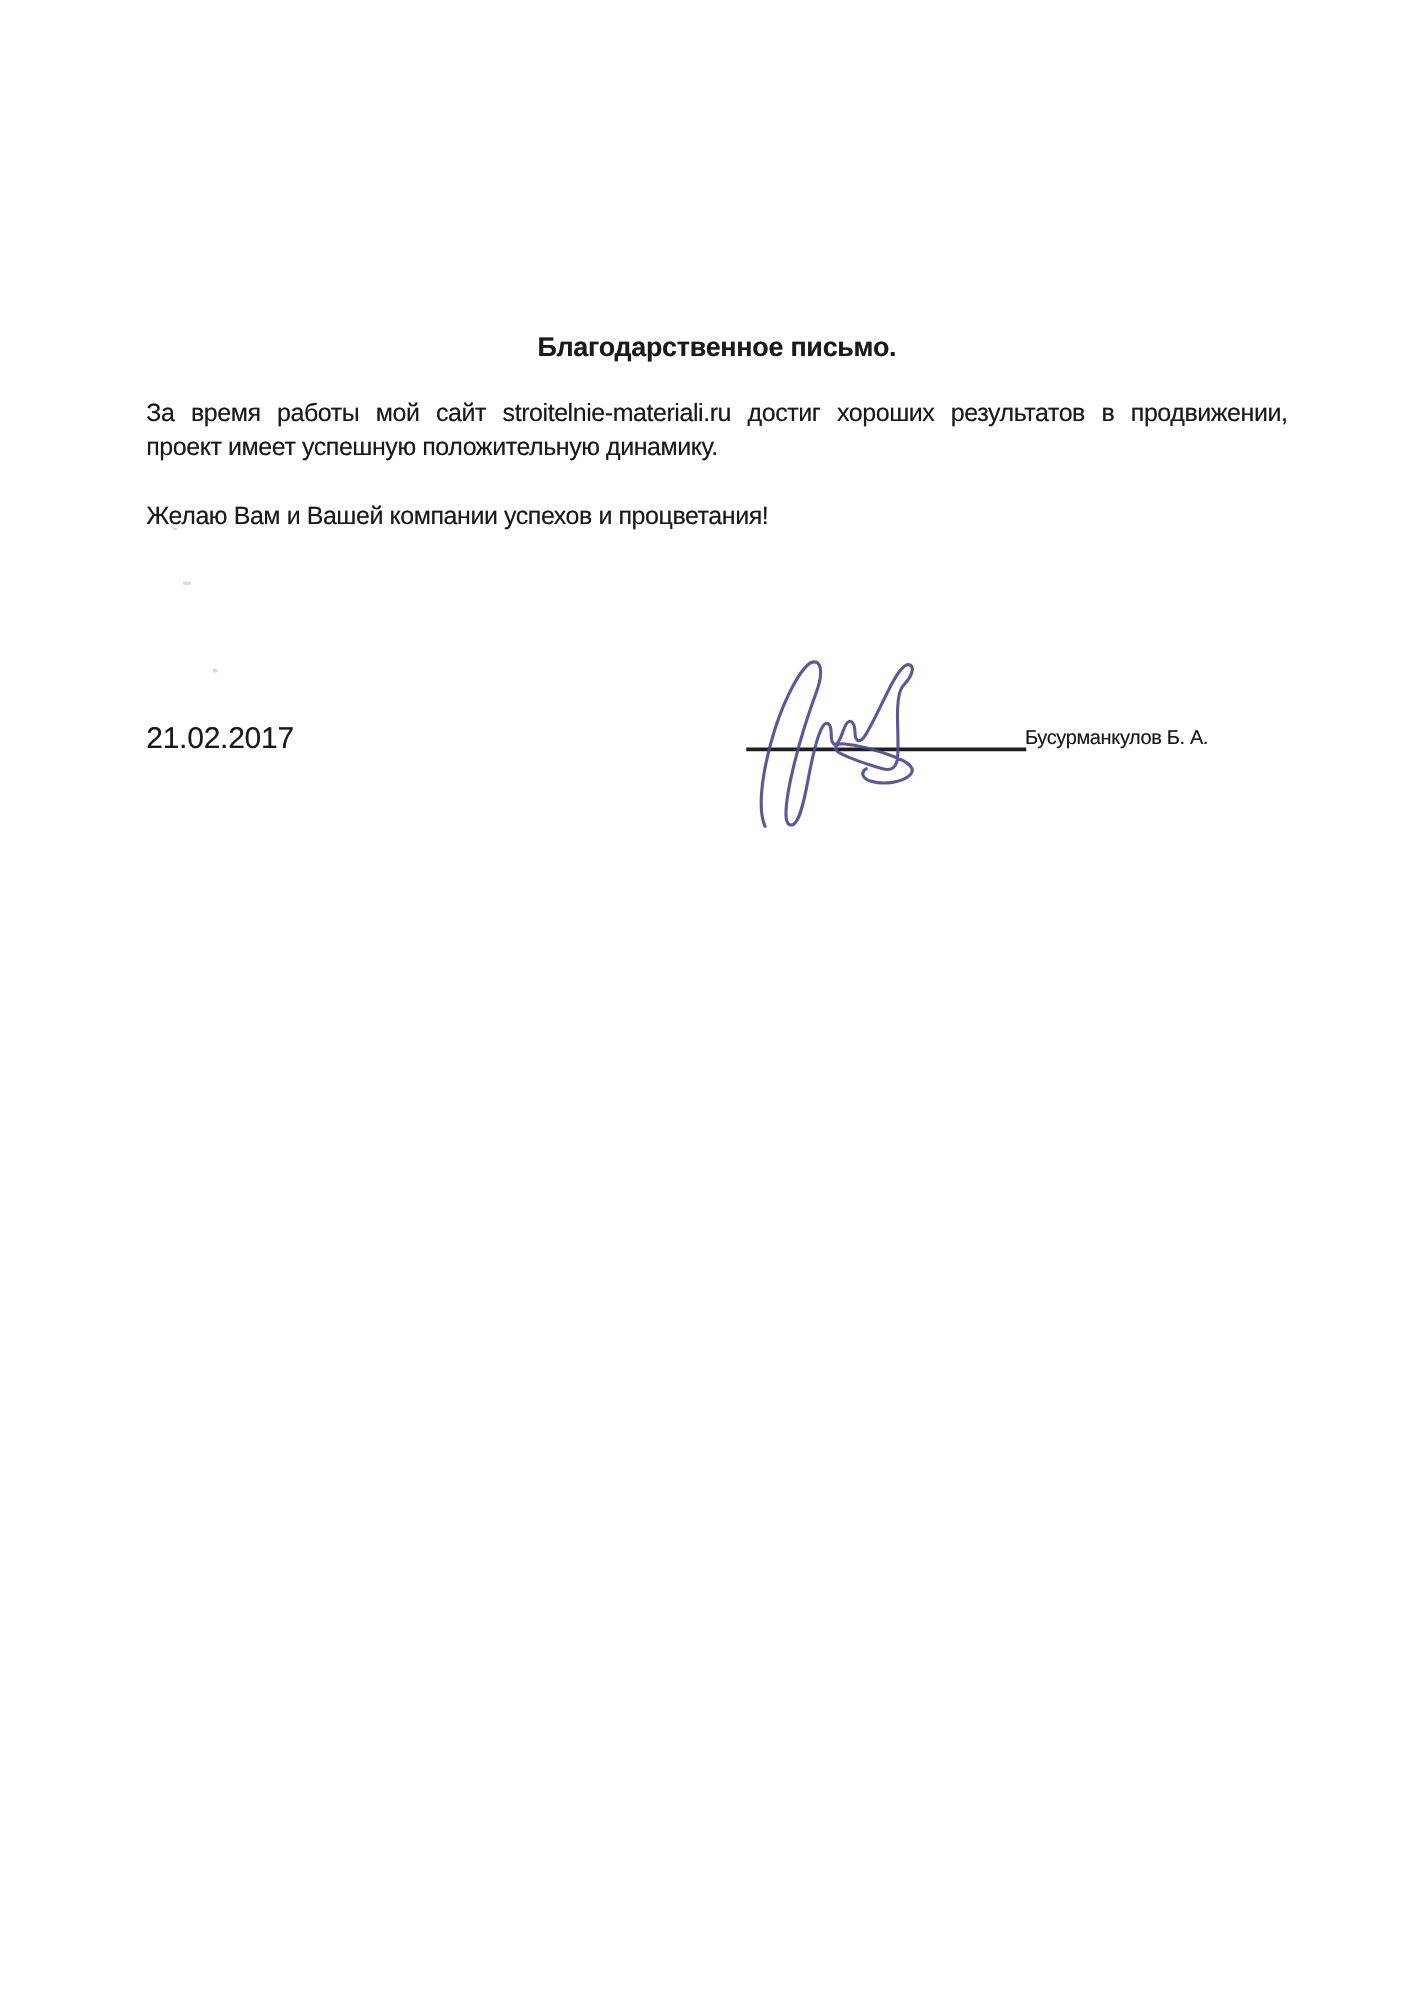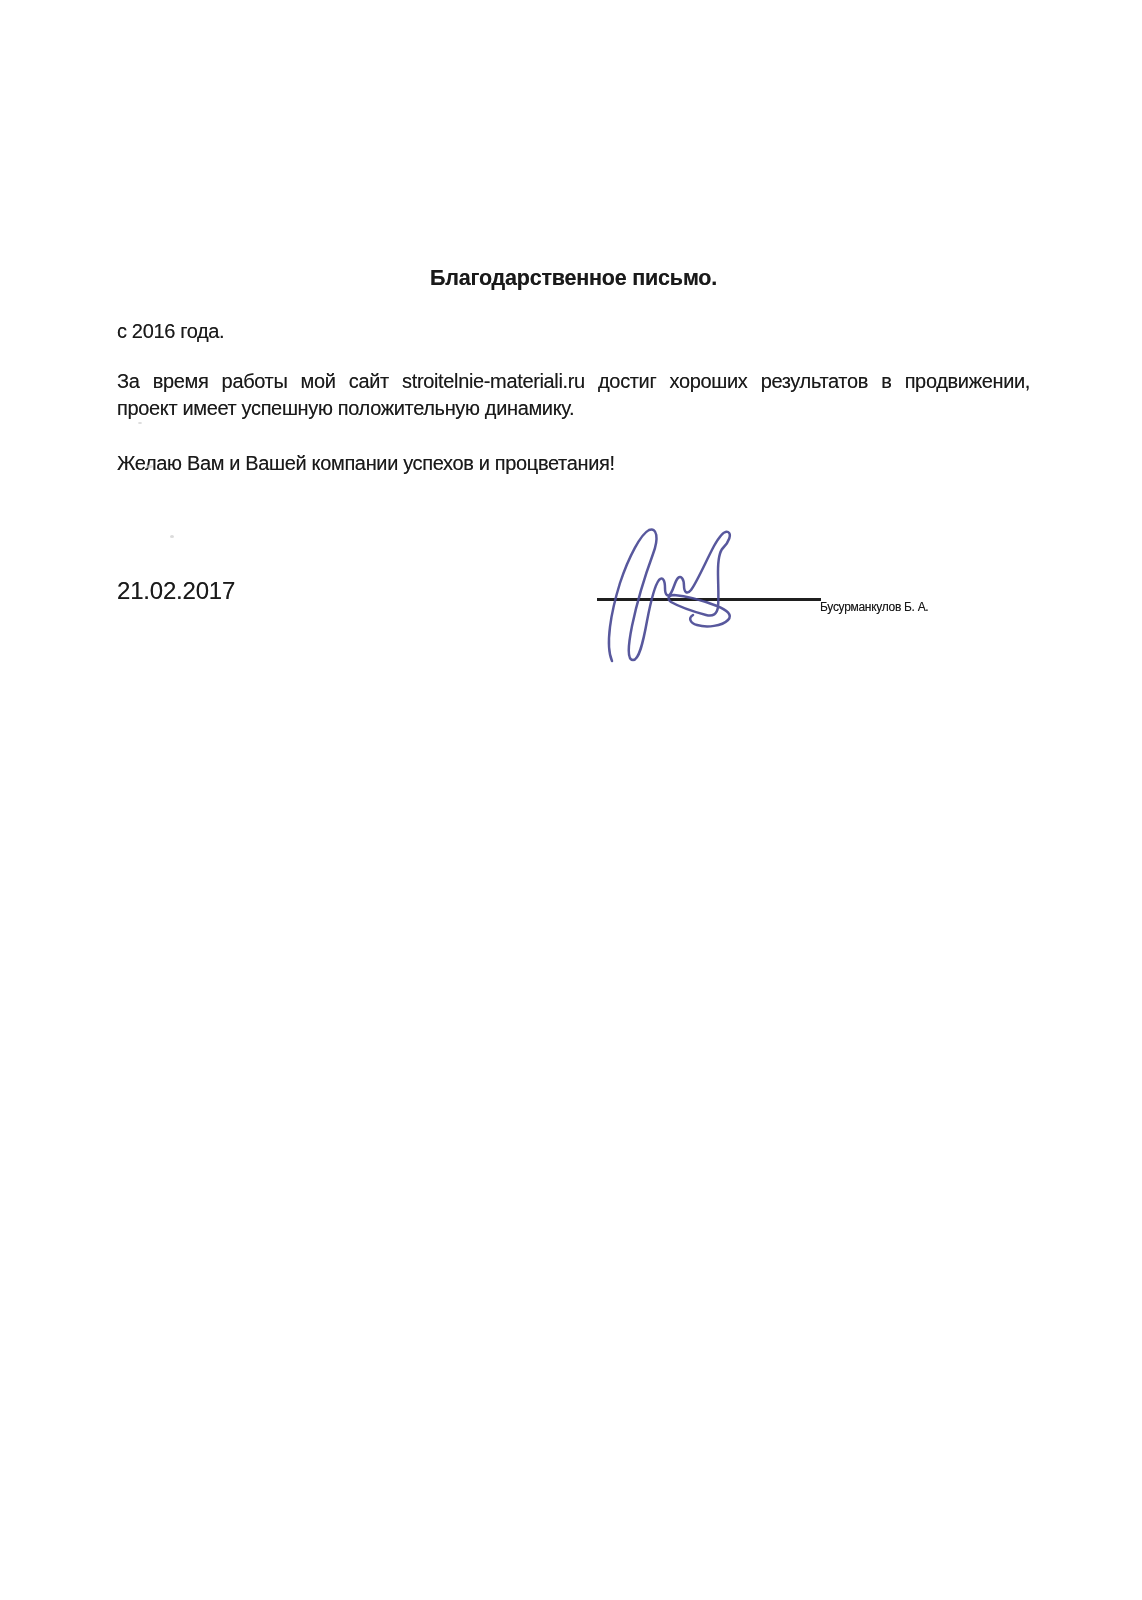--- a/index.html
+++ b/index.html
@@ -44,22 +44,22 @@
     left: 117px;
     top: 577px;
     font-size: 24px;
     line-height: 27px;
     letter-spacing: -0.2px;
     text-shadow: 0 0 0.5px rgba(26,26,26,0.55);
   }
   .signer-abs {
     position: absolute;
     left: 820px;
-    top: 594px;
-    font-size: 12px;
+    top: 577px;
+    font-size: 16px;
     line-height: 27px;
     letter-spacing: -0.3px;
     text-shadow: 0 0 0.5px rgba(26,26,26,0.55);
   }
   .sig-line {
     position: absolute;
     left: 597px;
     top: 598px;
     width: 224px;
     height: 3px;
@@ -85,21 +85,20 @@
 </style>
 </head>
 <body>
 
 <div class="sheet">
 
   <div class="content">
     <div class="title">Благодарственное письмо.</div>
 
     <div class="para p1">
-      <div class="line">с 2016 года.</div>
     </div>
 
     <div class="para p2">
       <div class="line just">За время работы мой сайт stroitelnie-materiali.ru   достиг хороших результатов в продвижении,</div>
       <div class="line">проект имеет успешную положительную динамику.</div>
     </div>
 
     <div class="para p3">
       <div class="line">Желаю Вам и Вашей компании успехов и процветания!</div>
     </div>

